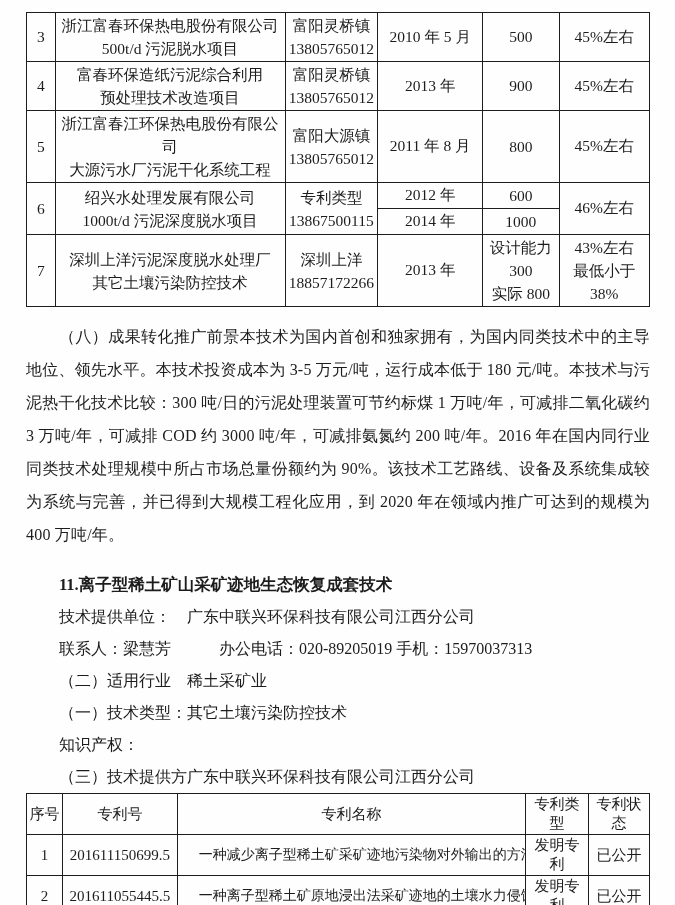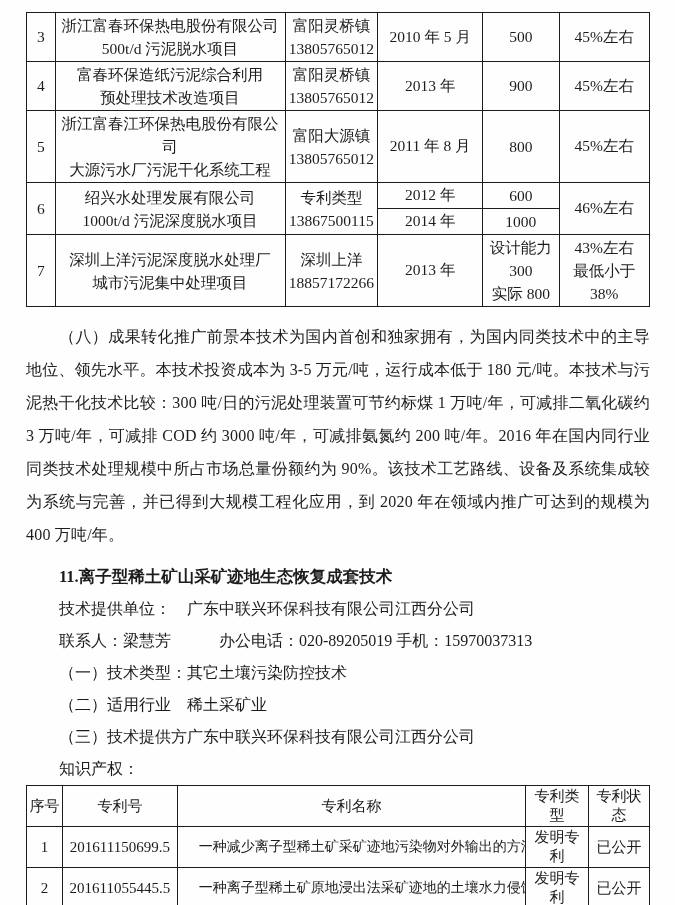--- a/index.html
+++ b/index.html
@@ -33,21 +33,21 @@
   .para {
     margin:13px 0 0 0;
     font-size:16px;
     line-height:33px;
     text-align:justify;
     text-indent:33px;
     letter-spacing:0.2px;
   }
   
   .sec-heading {
-    margin-top:10px;
+    margin-top:18px;
     padding-left:33px;
     font-size:16.5px;
     font-weight:bold;
     line-height:32px;
   }
   .info-line {
     padding-left:33px;
     font-size:16px;
     line-height:32px;
     white-space:nowrap;
@@ -131,21 +131,21 @@
       <td rowspan="2">46%左右</td>
     </tr>
     <tr class="r-sub">
       <td>2014 年</td>
       <td>1000</td>
     </tr>
     <tr class="r-last">
       <td>7</td>
       <td>
         <div class="line">深圳上洋污泥深度脱水处理厂</div>
-        <div class="line">城市污泥集中处理项目</div>
+        <div class="line">其它土壤污染防控技术</div>
       </td>
       <td>
         <div class="line">深圳上洋</div>
         <div class="line">18857172266</div>
       </td>
       <td>2013 年</td>
       <td class="cap3">
         <div class="line">设计能力</div>
         <div class="line">300</div>
         <div class="line">实际 800</div>
@@ -157,24 +157,24 @@
       </td>
     </tr>
   </tbody>
     </table>
 
   <p class="para">（八）成果转化推广前景本技术为国内首创和独家拥有，为国内同类技术中的主导地位、领先水平。本技术投资成本为 3-5 万元/吨，运行成本低于 180 元/吨。本技术与污泥热干化技术比较：300 吨/日的污泥处理装置可节约标煤 1 万吨/年，可减排二氧化碳约 3 万吨/年，可减排 COD 约 3000 吨/年，可减排氨氮约 200 吨/年。2016 年在国内同行业同类技术处理规模中所占市场总量份额约为 90%。该技术工艺路线、设备及系统集成较为系统与完善，并已得到大规模工程化应用，到 2020 年在领域内推广可达到的规模为 400 万吨/年。</p>
 
   <div class="sec-heading">11.离子型稀土矿山采矿迹地生态恢复成套技术</div>
   <div class="info-line">技术提供单位：　广东中联兴环保科技有限公司江西分公司</div>
   <div class="info-line">联系人：梁慧芳　　　办公电话：020-89205019 手机：15970037313</div>
+  <div class="info-line">（二）适用行业　稀土采矿业</div>
   <div class="info-line">（一）技术类型：其它土壤污染防控技术</div>
-  <div class="info-line">（二）适用行业　稀土采矿业</div>
+  <div class="info-line">知识产权：</div>
   <div class="info-line">（三）技术提供方广东中联兴环保科技有限公司江西分公司</div>
-  <div class="info-line">知识产权：</div>
 
   <table class="patent-table">
     <colgroup>
       <col style="width:5.8%">
         <col style="width:18.4%">
         <col style="width:55.9%">
       <col style="width:10.1%">
         <col style="width:9.8%">
     </colgroup>
     <tbody>

